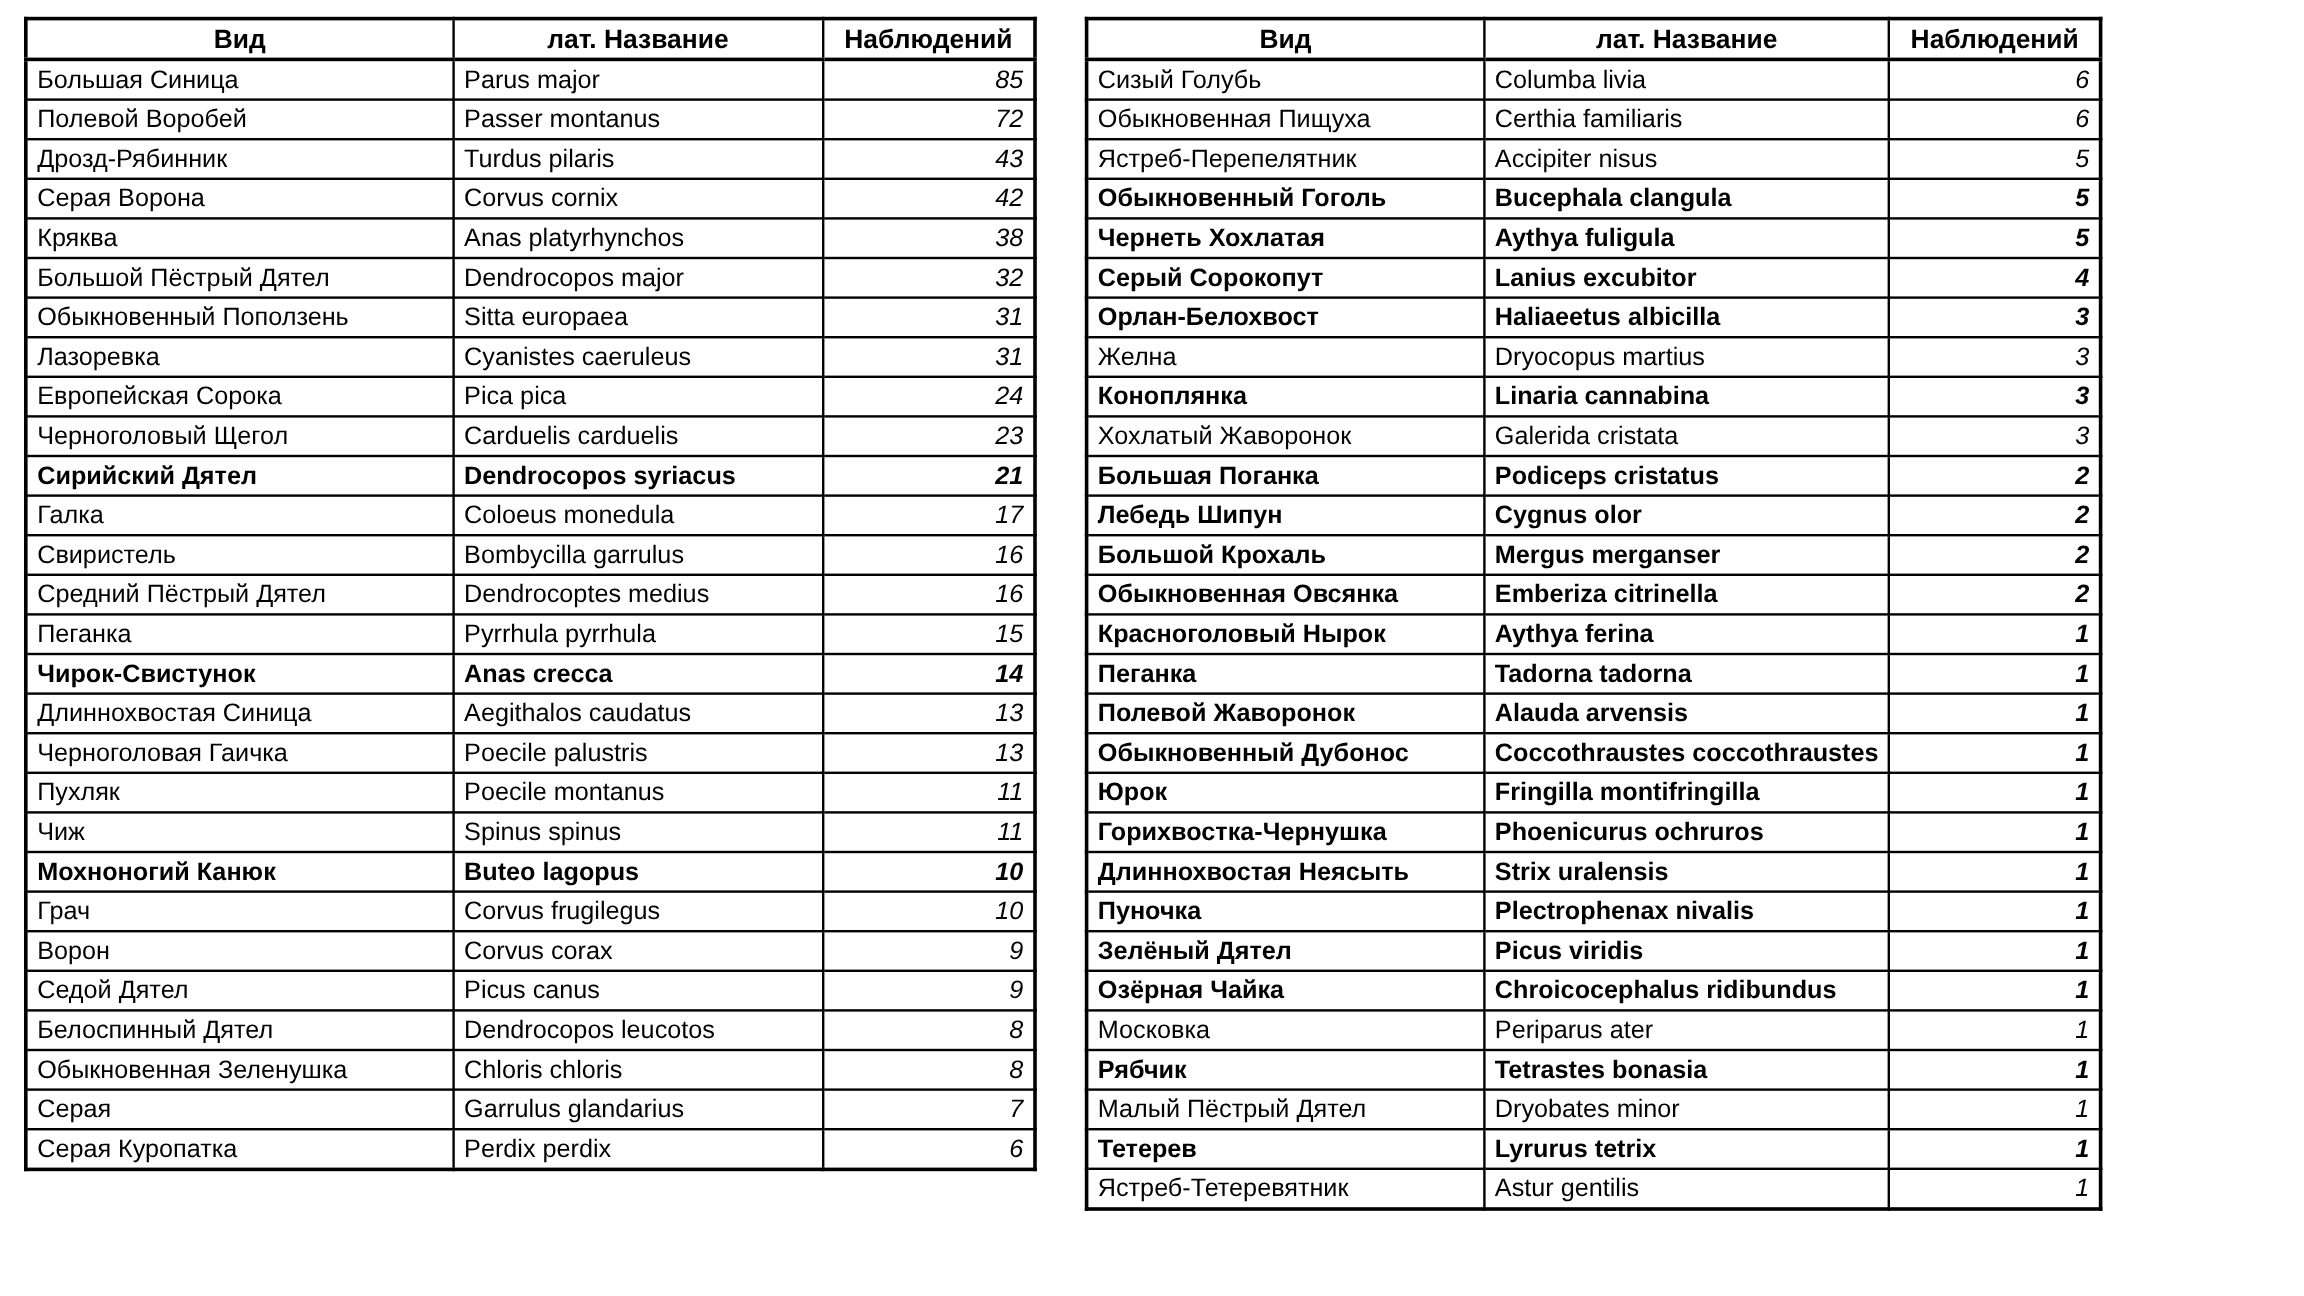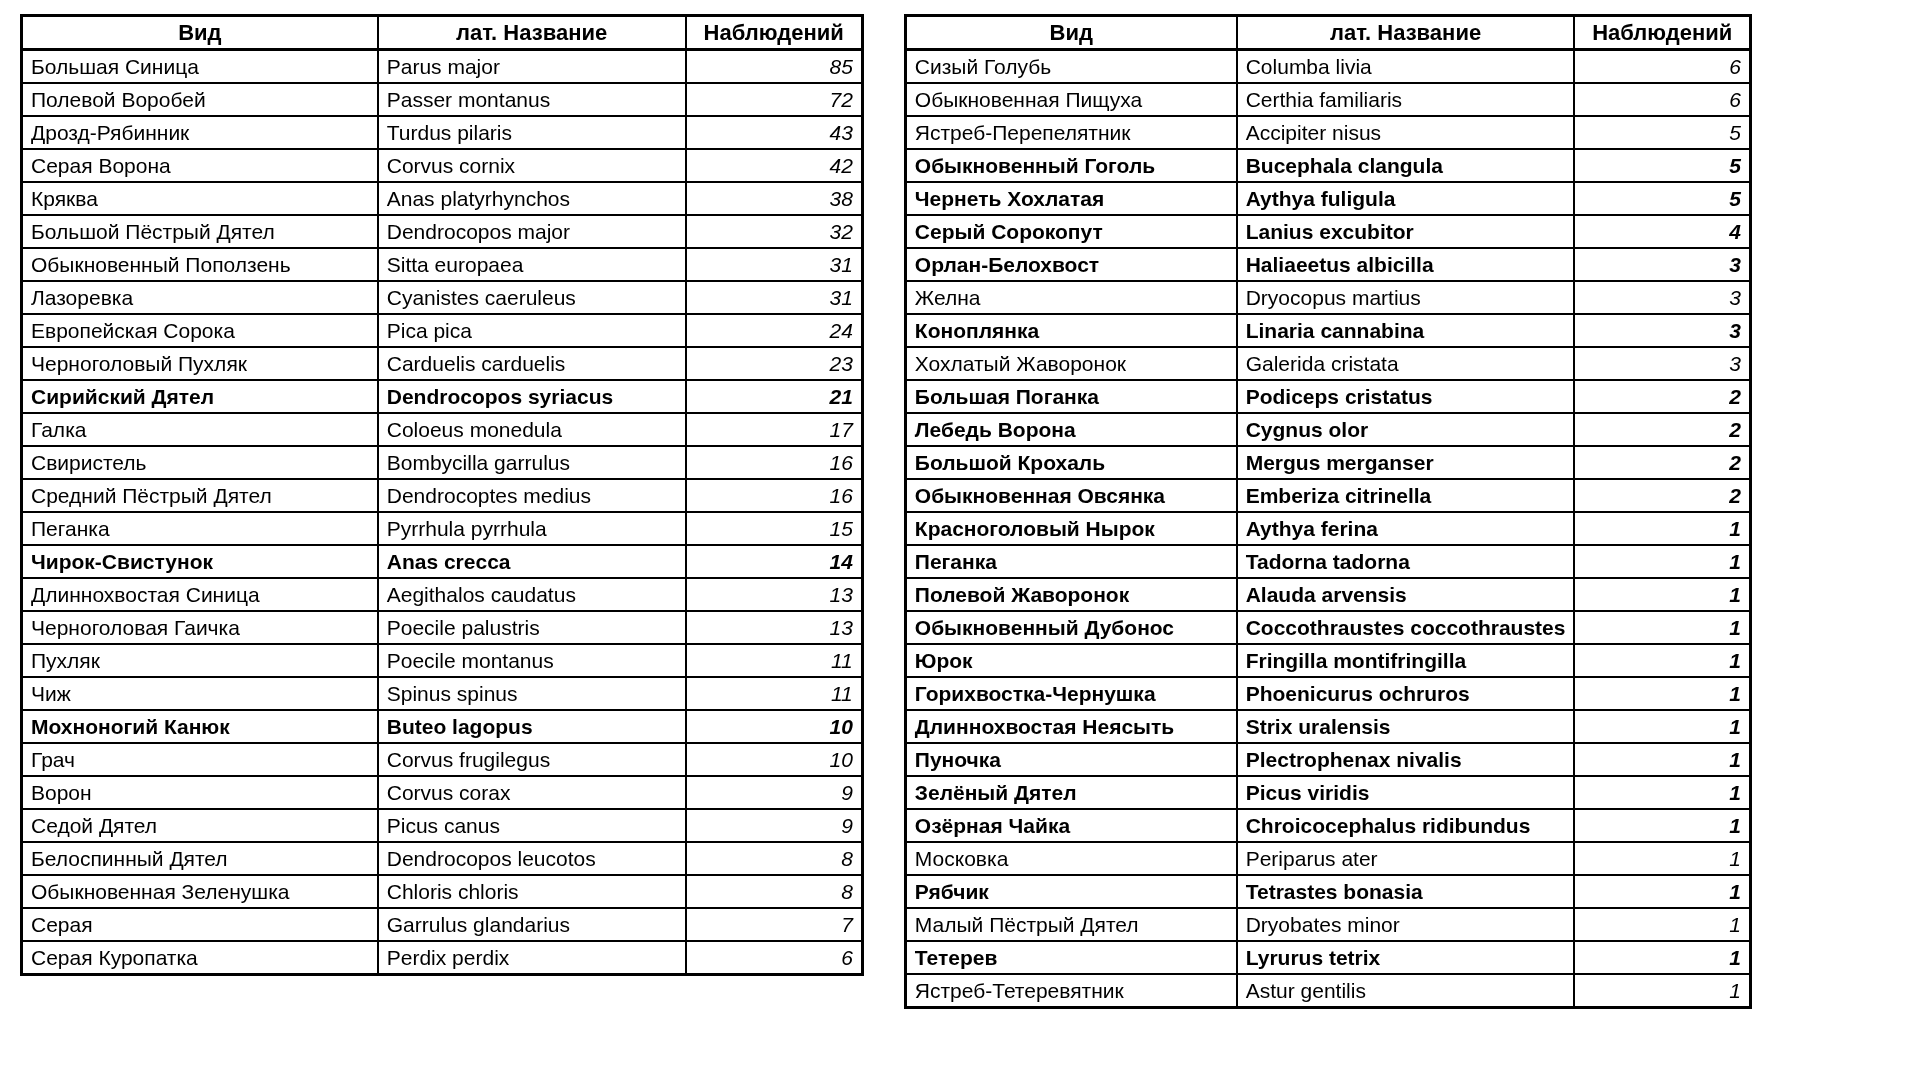--- a/index.html
+++ b/index.html
@@ -115,21 +115,21 @@
             <td>Лазоревка</td>
             <td>Cyanistes caeruleus</td>
             <td class="num">31</td>
           </tr>
           <tr>
             <td>Европейская Сорока</td>
             <td>Pica pica</td>
             <td class="num">24</td>
           </tr>
           <tr>
-            <td>Черноголовый Пухляк</td>
+            <td>Черноголовый Щегол</td>
             <td>Carduelis carduelis</td>
             <td class="num">23</td>
           </tr>
           <tr class="bold">
             <td>Сирийский Дятел</td>
             <td>Dendrocopos syriacus</td>
             <td class="num">21</td>
           </tr>
           <tr>
             <td>Галка</td>
@@ -282,21 +282,21 @@
             <td>Хохлатый Жаворонок</td>
             <td>Galerida cristata</td>
             <td class="num">3</td>
           </tr>
           <tr class="bold">
             <td>Большая Поганка</td>
             <td>Podiceps cristatus</td>
             <td class="num">2</td>
           </tr>
           <tr class="bold">
-            <td>Лебедь Ворона</td>
+            <td>Лебедь Шипун</td>
             <td>Cygnus olor</td>
             <td class="num">2</td>
           </tr>
           <tr class="bold">
             <td>Большой Крохаль</td>
             <td>Mergus merganser</td>
             <td class="num">2</td>
           </tr>
           <tr class="bold">
             <td>Обыкновенная Овсянка</td>

